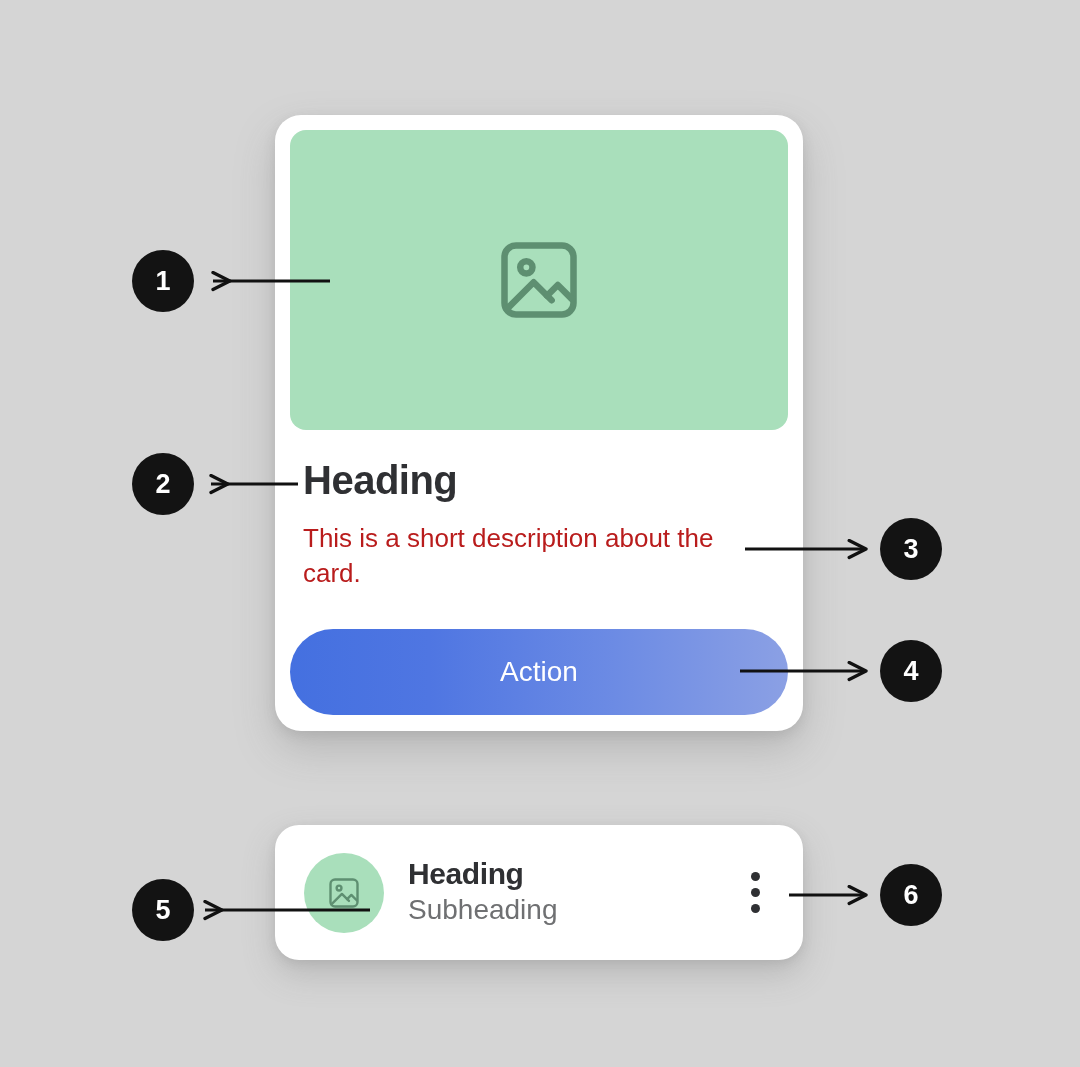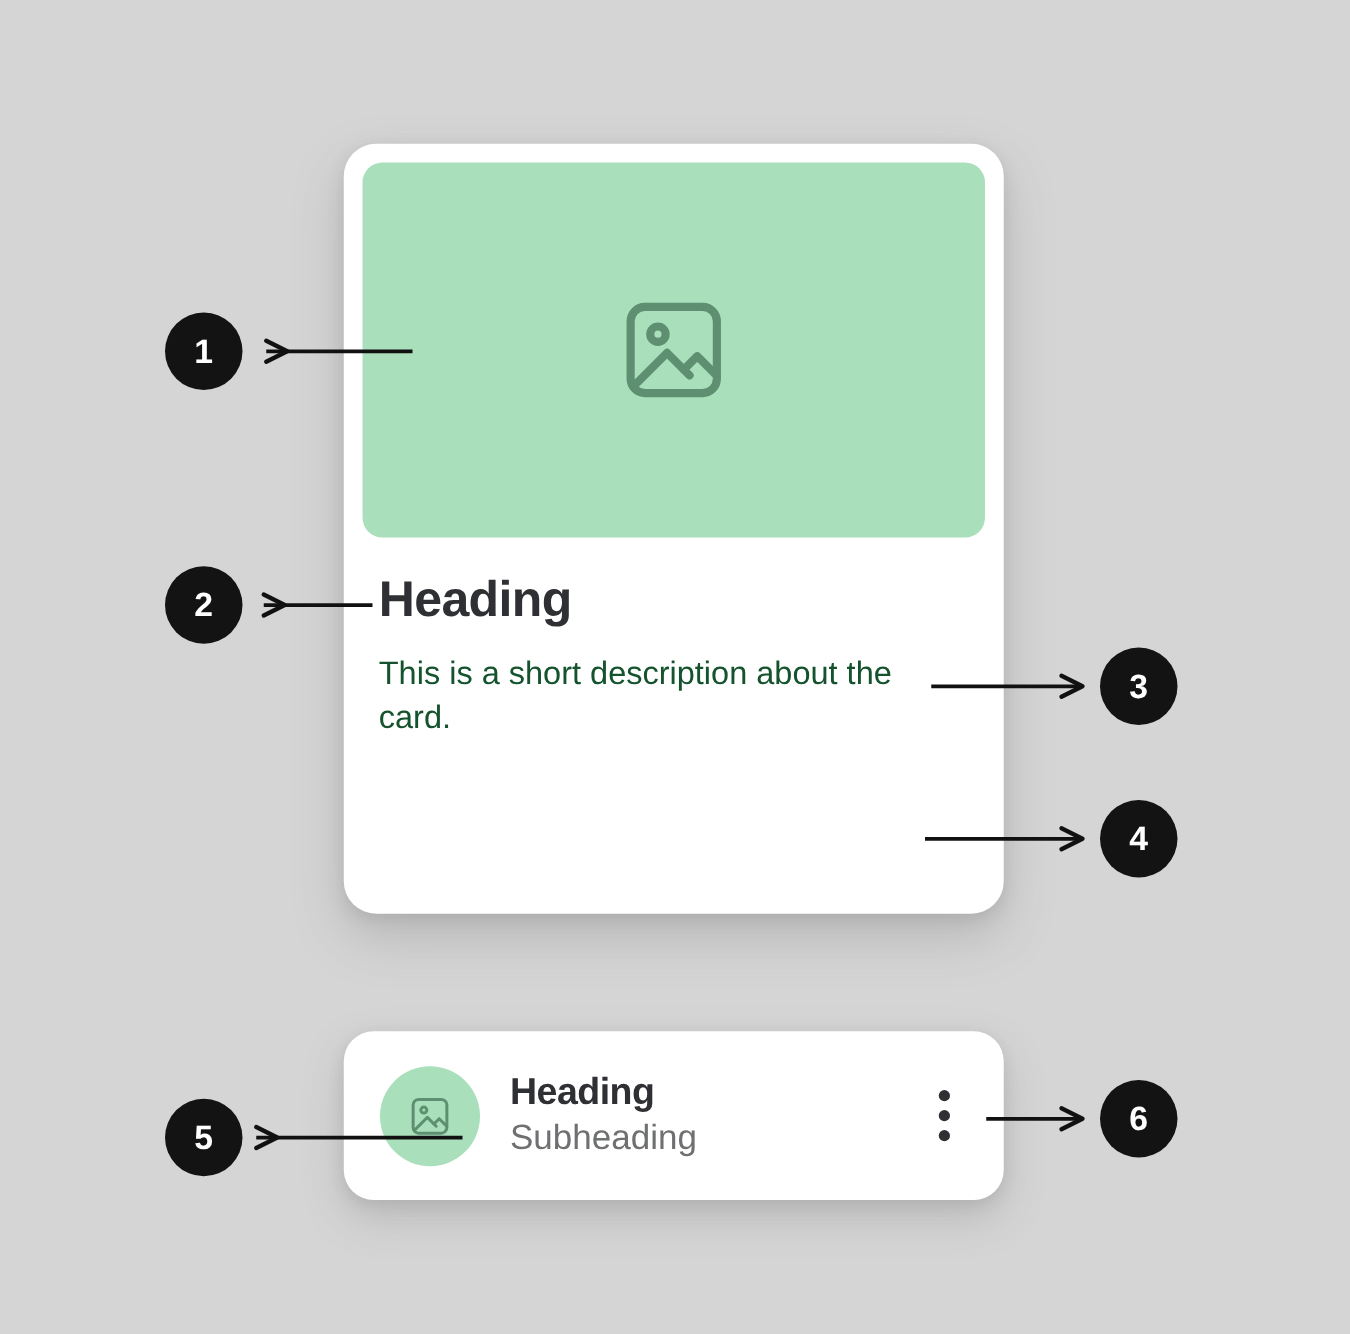--- a/index.html
+++ b/index.html
@@ -63,21 +63,21 @@
     line-height: 1.1;
   }
 
   .card-desc {
     position: absolute;
     left: 28px;
     top: 406px;
     width: 452px;
     font-size: 26px;
     font-weight: 400;
-    color: #14532d;
+    color: #b91c1c;
     line-height: 1.35;
   }
 
   .card-action {
     position: absolute;
     left: 15px;
     top: 514px;
     width: 498px;
     height: 86px;
     border: none;
@@ -207,20 +207,21 @@
         <circle cx="8.7" cy="8.7" r="1.6"></circle>
         <path d="M3.6 19.6 L10.6 12.6 L15.3 17.3"></path>
         <path d="M14.1 16.1 L16.9 13.3 L20.6 17"></path>
       </svg>
     </div>
 
     <div class="card-title">Heading</div>
 
     <div class="card-desc">This is a short description about the card.</div>
 
+    <button class="card-action">Action</button>
   </div>
 
   <div class="list-card">
 
     <div class="avatar">
       <svg class="img-ph-sm" viewBox="0 0 24 24" fill="none" stroke="#5e8f71" stroke-width="1.6" stroke-linecap="round" stroke-linejoin="round">
         <rect x="3" y="3" width="18" height="18" rx="3" ry="3"></rect>
         <circle cx="8.7" cy="8.7" r="1.6"></circle>
         <path d="M3.6 19.6 L10.6 12.6 L15.3 17.3"></path>
         <path d="M14.1 16.1 L16.9 13.3 L20.6 17"></path>

